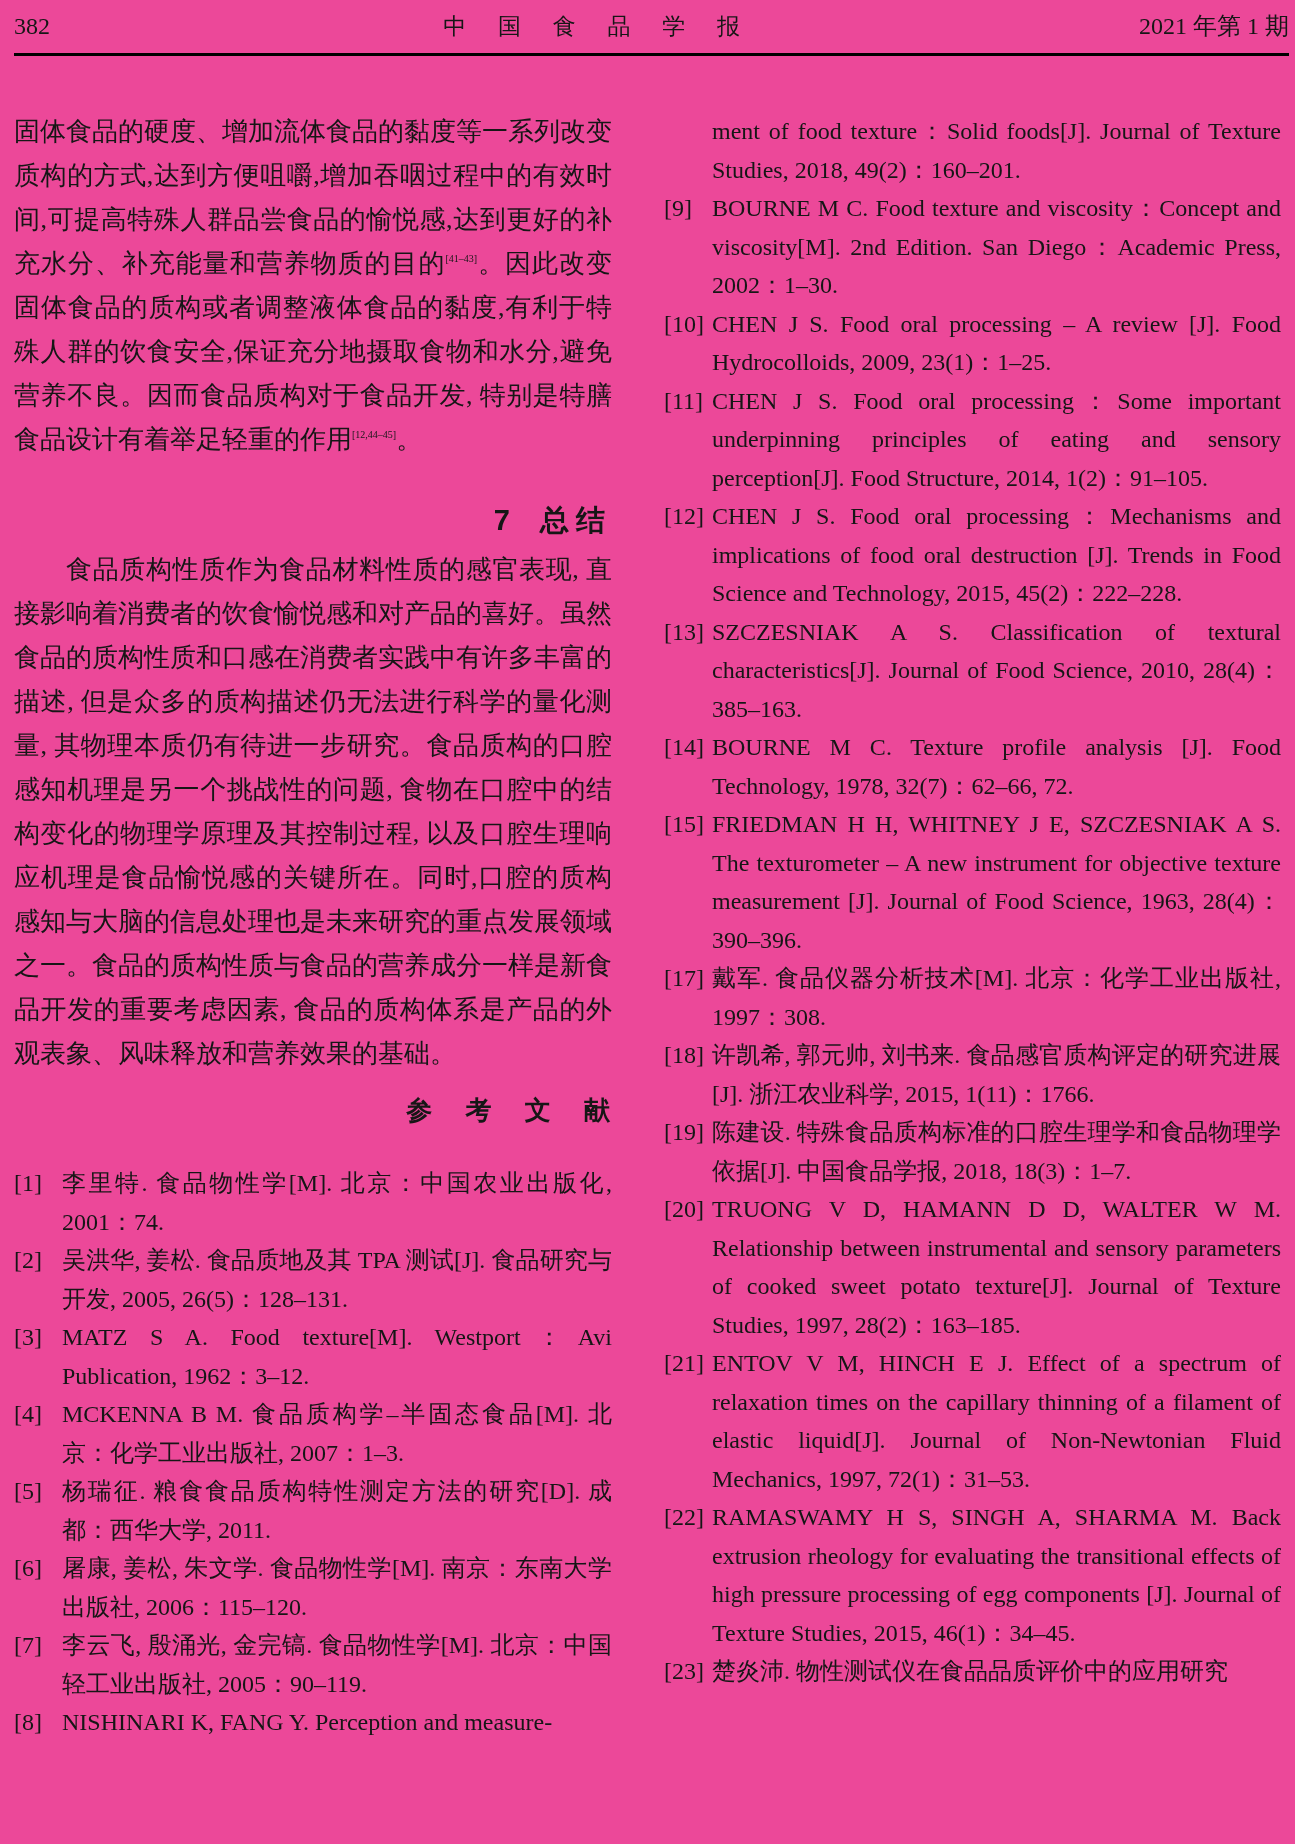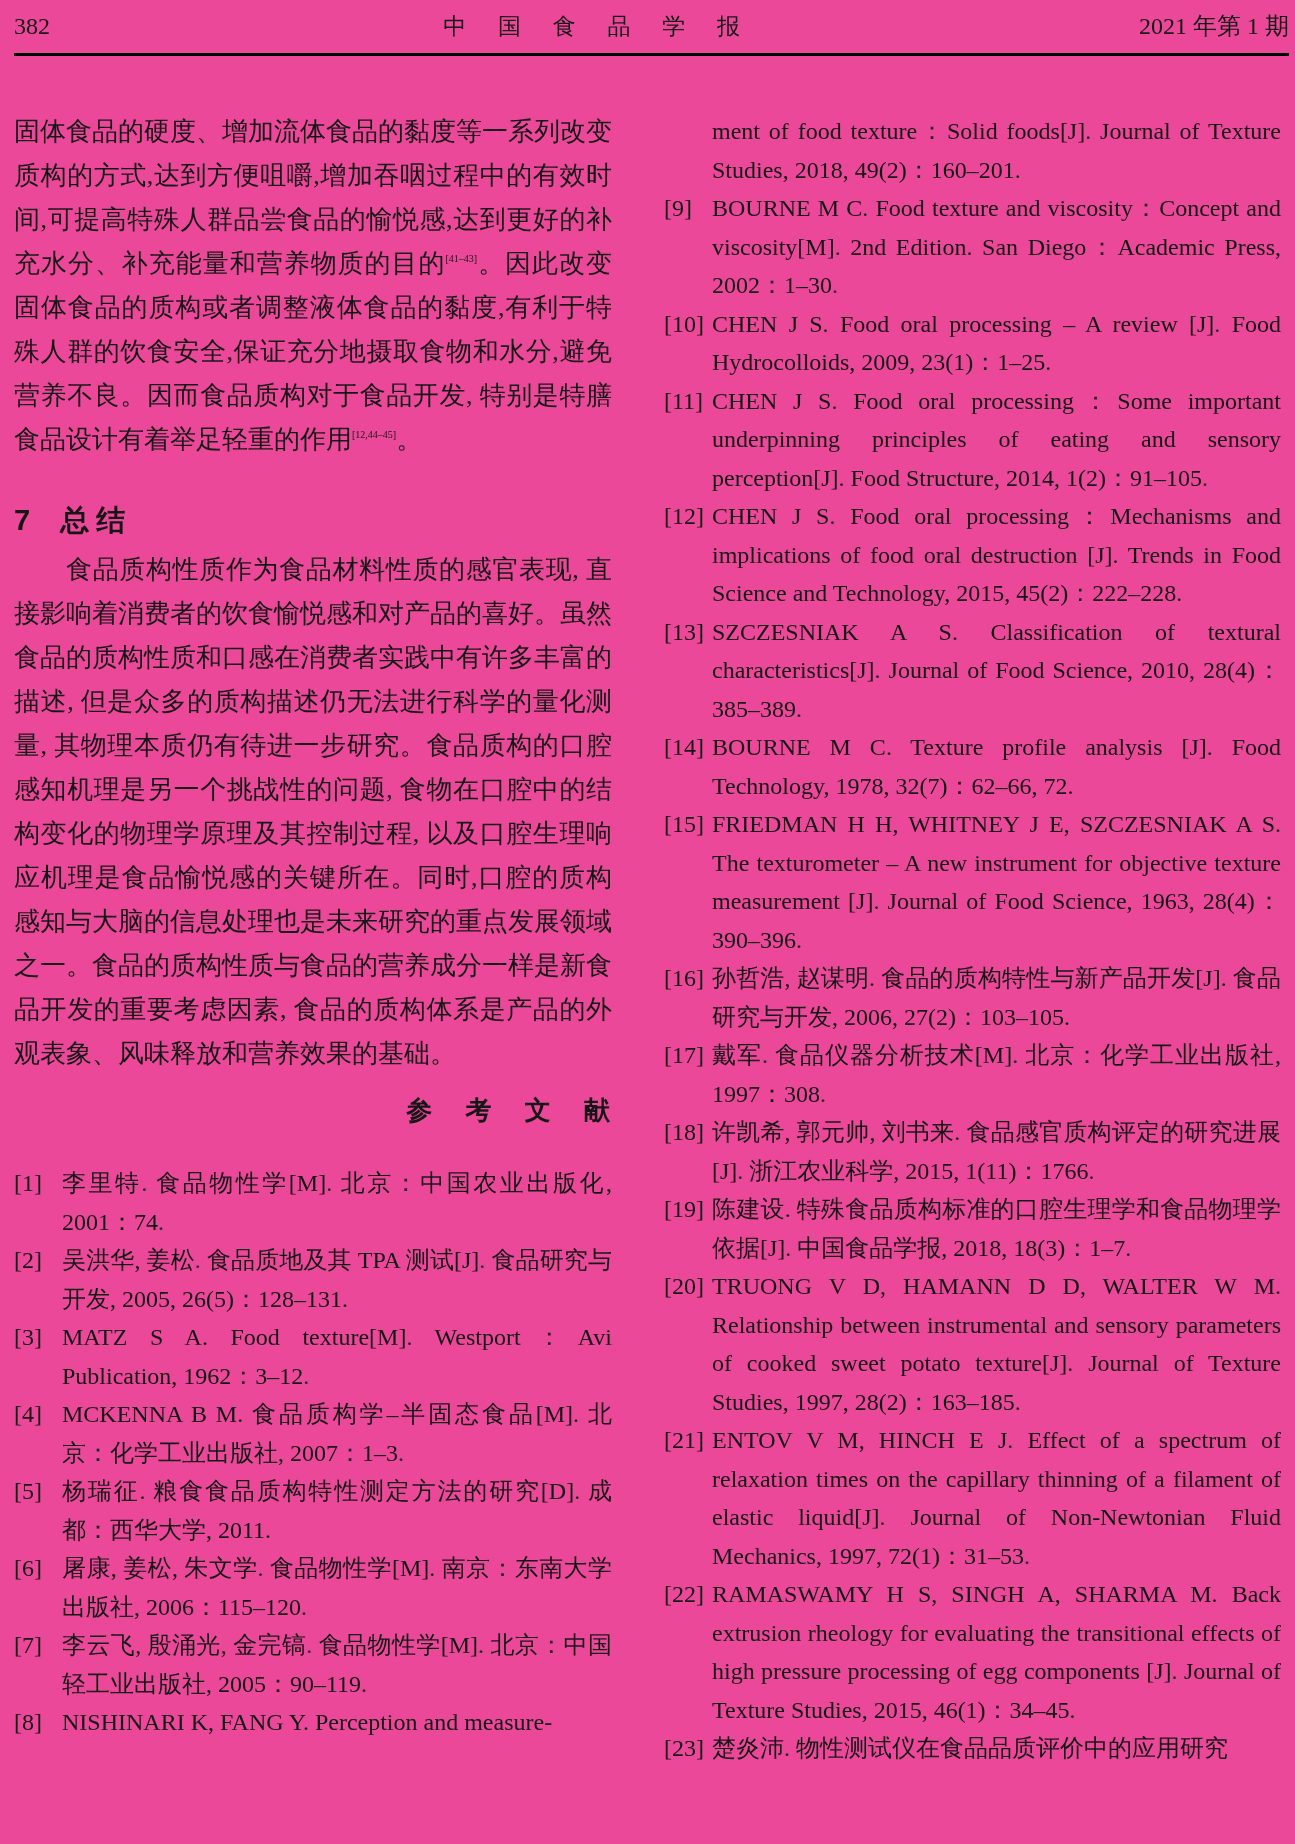--- a/index.html
+++ b/index.html
@@ -39,20 +39,21 @@
   sup.cite{
     font-size:10px;line-height:0;vertical-align:super;
     letter-spacing:0;
   }
   
   .sec{
     margin:40px 0 10px 0;
     font-family:"Liberation Sans","DejaVu Sans",sans-serif;
     font-weight:bold;font-size:29px;line-height:36px;
     letter-spacing:7px;
+    text-align:right;
   }
   .sec-num{margin-right:30px;letter-spacing:0;}
   
   .refs-head{
     margin:16px 0 36px 0;
     font-family:Liberation Sans, sans-serif;
     font-weight:bold;font-size:26px;line-height:36px;
     text-align:right;word-spacing:22px;letter-spacing:2px;
   }
   
@@ -135,33 +136,29 @@
         <div class="ref">
           <span class="ref-num">[11]</span>
           <div class="ref-text">CHEN J S. Food oral processing：Some important underpinning principles of eating and sensory perception[J]. Food Structure, 2014, 1(2)：91–105.</div>
         </div>
         <div class="ref">
           <span class="ref-num">[12]</span>
           <div class="ref-text">CHEN J S. Food oral processing：Mechanisms and implications of food oral destruction [J]. Trends in Food Science and Technology, 2015, 45(2)：222–228.</div>
         </div>
         <div class="ref">
           <span class="ref-num">[13]</span>
-          <div class="ref-text">SZCZESNIAK A S. Classification of textural characteristics[J]. Journal of Food Science, 2010, 28(4)：385–389.</div>
+          <div class="ref-text">SZCZESNIAK A S. Classification of textural characteristics[J]. Journal of Food Science, 2010, 28(4)：385–163.</div>
         </div>
         <div class="ref">
           <span class="ref-num">[14]</span>
           <div class="ref-text">BOURNE M C. Texture profile analysis [J]. Food Technology, 1978, 32(7)：62–66, 72.</div>
         </div>
         <div class="ref">
           <span class="ref-num">[15]</span>
           <div class="ref-text">FRIEDMAN H H, WHITNEY J E, SZCZESNIAK A S. The texturometer – A new instrument for objective texture measurement [J]. Journal of Food Science, 1963, 28(4)：390–396.</div>
-        </div>
-        <div class="ref">
-          <span class="ref-num">[16]</span>
-          <div class="ref-text">孙哲浩, 赵谋明. 食品的质构特性与新产品开发[J]. 食品研究与开发, 2006, 27(2)：103–105.</div>
         </div>
         <div class="ref">
           <span class="ref-num">[17]</span>
           <div class="ref-text">戴军. 食品仪器分析技术[M]. 北京：化学工业出版社, 1997：308.</div>
         </div>
         <div class="ref">
           <span class="ref-num">[18]</span>
           <div class="ref-text">许凯希, 郭元帅, 刘书来. 食品感官质构评定的研究进展[J]. 浙江农业科学, 2015, 1(11)：1766.</div>
         </div>
         <div class="ref">

